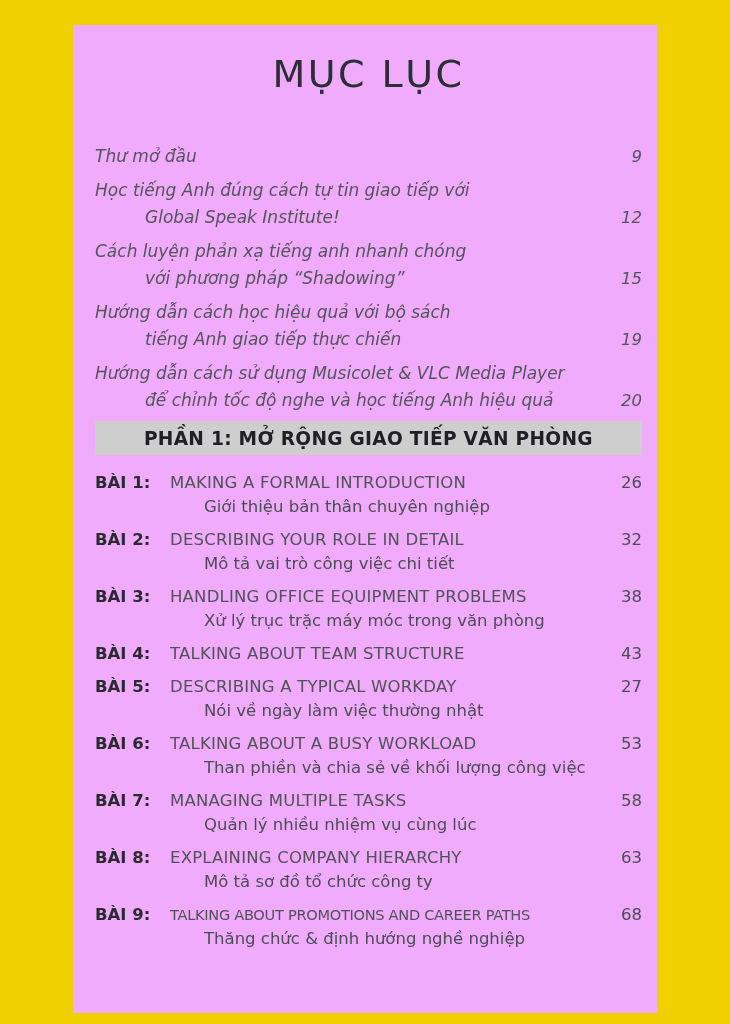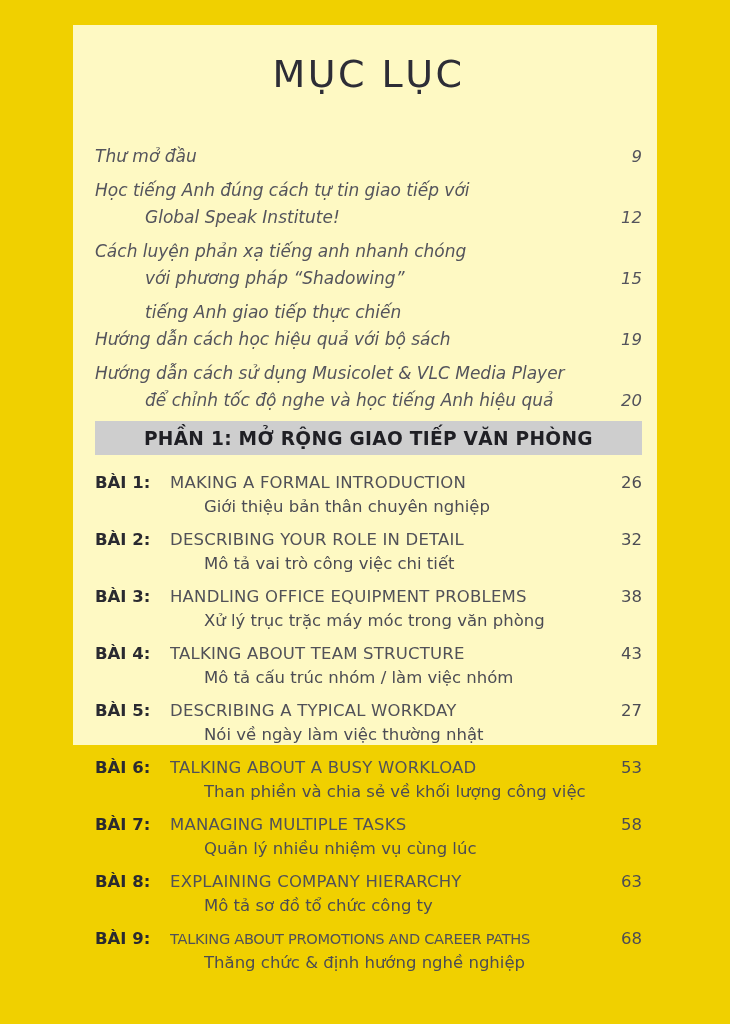--- a/index.html
+++ b/index.html
@@ -12,22 +12,22 @@
     background: #F0D000;
     font-family: "DejaVu Sans", "Liberation Sans", sans-serif;
     position: relative;
     overflow: hidden;
   }
   .sheet {
     position: absolute;
     left: 73px;
     top: 25px;
     width: 584px;
-    height: 720px;
-    background: #fef9c3;
+    height: 988px;
+    background: #f0abfc;
     box-sizing: border-box;
     padding: 0 15px 0 22px;
   }
   .toc-title {
     margin-top: 26px;
     text-align: center;
     font-size: 38px;
     line-height: 46px;
     font-weight: 500;
     letter-spacing: 2.5px;
@@ -151,22 +151,22 @@
       </div>
       <div class="intro-item">
         <div class="intro-lines">
           <div class="intro-line">Cách luyện phản xạ tiếng anh nhanh chóng</div>
           <div class="intro-line indent">với phương pháp “Shadowing”</div>
         </div>
         <div class="intro-page">15</div>
       </div>
       <div class="intro-item">
         <div class="intro-lines">
+          <div class="intro-line">Hướng dẫn cách học hiệu quả với bộ sách</div>
           <div class="intro-line indent">tiếng Anh giao tiếp thực chiến</div>
-          <div class="intro-line">Hướng dẫn cách học hiệu quả với bộ sách</div>
         </div>
         <div class="intro-page">19</div>
       </div>
       <div class="intro-item">
         <div class="intro-lines">
           <div class="intro-line">Hướng dẫn cách sử dụng Musicolet &amp; VLC Media Player</div>
           <div class="intro-line indent">để chỉnh tốc độ nghe và học tiếng Anh hiệu quả</div>
         </div>
         <div class="intro-page">20</div>
       </div>
@@ -192,21 +192,20 @@
       <div class="lesson-item">
         <div class="lesson-label">BÀI 3:</div>
         <div class="lesson-title">HANDLING OFFICE EQUIPMENT PROBLEMS</div>
         <div class="lesson-page">38</div>
         <div class="lesson-subtitle">Xử lý trục trặc máy móc trong văn phòng</div>
       </div>
       <div class="lesson-item">
         <div class="lesson-label">BÀI 4:</div>
         <div class="lesson-title">TALKING ABOUT TEAM STRUCTURE</div>
         <div class="lesson-page">43</div>
-        <div class="lesson-subtitle">Mô tả cấu trúc nhóm / làm việc nhóm</div>
       </div>
       <div class="lesson-item">
         <div class="lesson-label">BÀI 5:</div>
         <div class="lesson-title">DESCRIBING A TYPICAL WORKDAY</div>
         <div class="lesson-page">27</div>
         <div class="lesson-subtitle">Nói về ngày làm việc thường nhật</div>
       </div>
       <div class="lesson-item">
         <div class="lesson-label">BÀI 6:</div>
         <div class="lesson-title">TALKING ABOUT A BUSY WORKLOAD</div>

